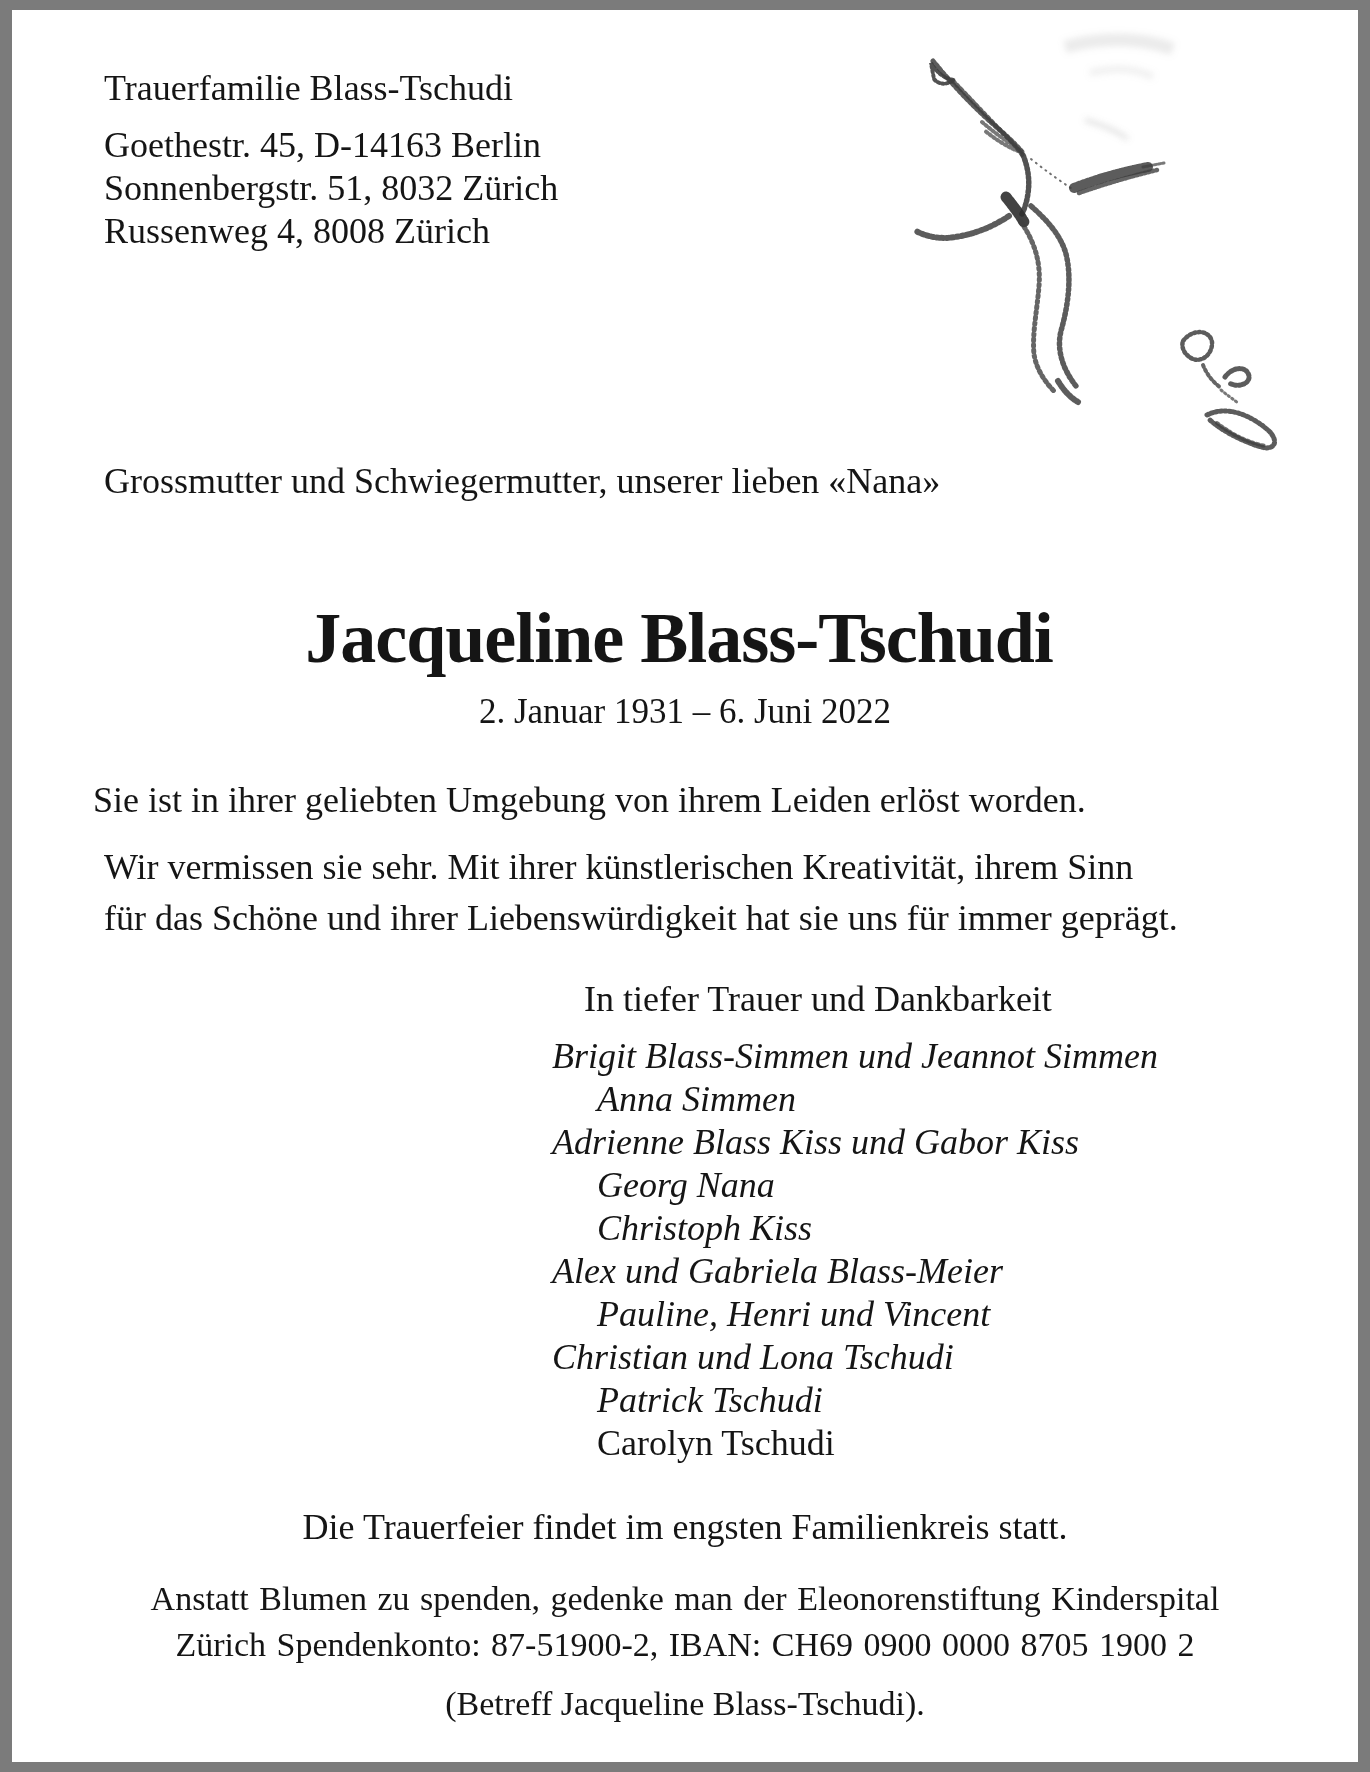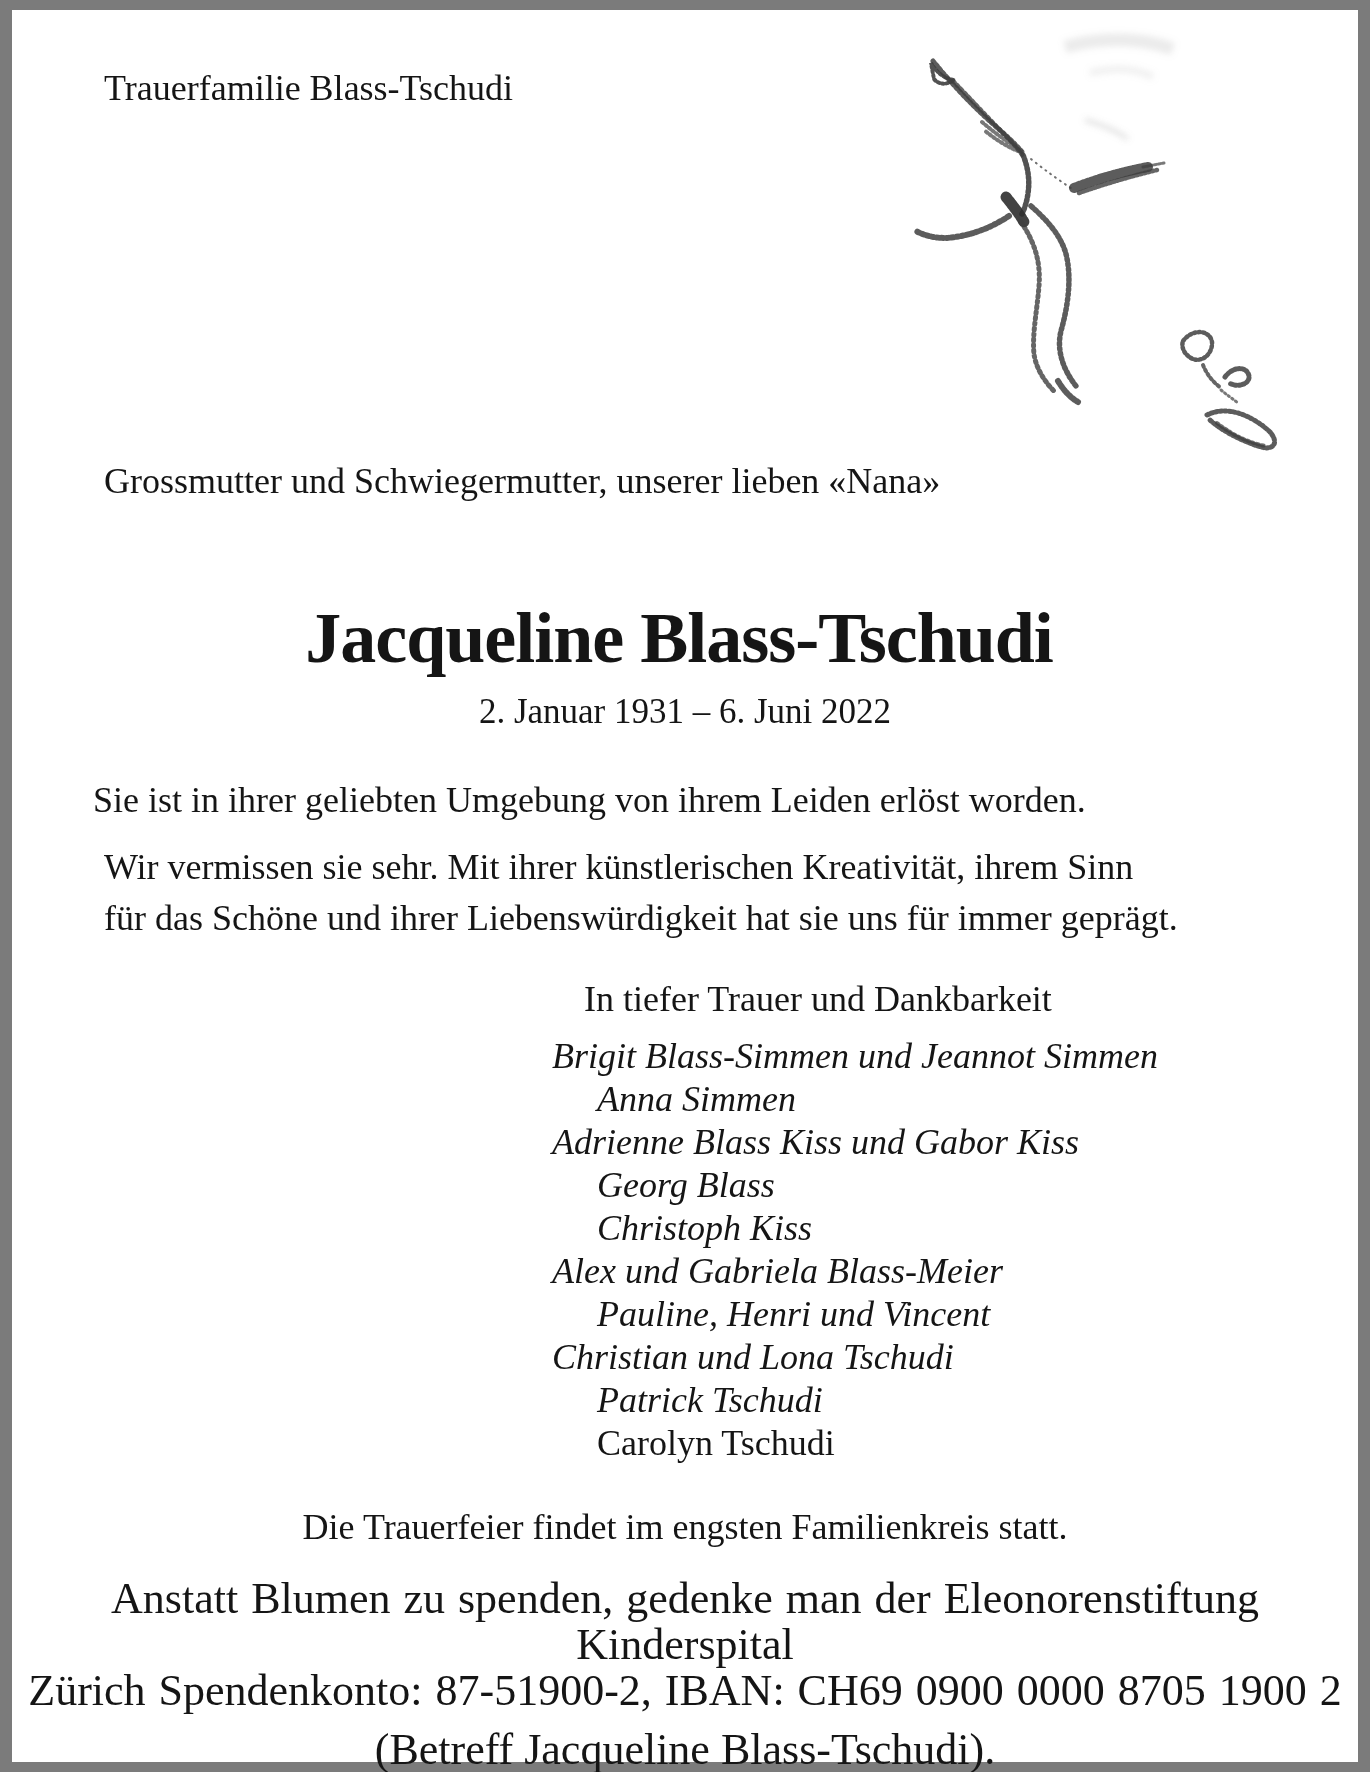--- a/index.html
+++ b/index.html
@@ -31,30 +31,35 @@
   
   .para1{left:81px;top:765px;font-size:36px;line-height:50px;}
   .para2{left:92px;top:832px;font-size:36px;line-height:51px;}
   
   .trauer-heading{left:572px;top:968px;font-size:36px;}
   .mourners-list{left:540px;top:1025px;font-size:36px;line-height:43px;font-style:italic;}
   .mourners-list .indent{padding-left:45px;}
   .mourners-list .roman{font-style:normal;}
   
   .ceremony-note{left:0;right:0;top:1496px;text-align:center;font-size:36px;}
-  .donation-block{left:0;right:0;top:1566px;text-align:center;font-size:44px;line-height:46px;word-spacing:2px;}
+  .donation-block{left:0;right:0;top:1566px;text-align:center;font-size:34px;line-height:46px;word-spacing:2px;}
   .donation-block div:last-child{word-spacing:normal;margin-top:13px;}
 </style>
 </head>
 <body>
 
 <div class="page">
 
   <div class="abs family-line">Trauerfamilie Blass-Tschudi</div>
 
+  <div class="abs address-block">
+      <div>Goethestr. 45, D-14163 Berlin</div>
+      <div>Sonnenbergstr. 51, 8032 Zürich</div>
+      <div>Russenweg 4, 8008 Zürich</div>
+    </div>
 
   <svg class="abs birds" viewBox="0 0 410 430" xmlns="http://www.w3.org/2000/svg" aria-hidden="true">
     <defs>
       <filter id="smudge" x="-30%" y="-30%" width="160%" height="160%">
         <feGaussianBlur stdDeviation="3.2"></feGaussianBlur>
       </filter>
     </defs>
 
     <g filter="url(#smudge)">
       <path d="M180,22 C215,12 255,12 288,24" stroke="#9a9a9a" stroke-width="13" fill="none" opacity="0.20"></path>
@@ -115,21 +120,21 @@
       <div>Wir vermissen sie sehr. Mit ihrer künstlerischen Kreativität, ihrem Sinn</div>
       <div>für das Schöne und ihrer Liebenswürdigkeit hat sie uns für immer geprägt.</div>
     </div>
 
   <div class="abs trauer-heading">In tiefer Trauer und Dankbarkeit</div>
 
   <div class="abs mourners-list">
       <div class="">Brigit Blass-Simmen und Jeannot Simmen</div>
       <div class="indent ">Anna Simmen</div>
       <div class="">Adrienne Blass Kiss und Gabor Kiss</div>
-      <div class="indent ">Georg Blass</div>
+      <div class="indent ">Georg Nana</div>
       <div class="indent ">Christoph Kiss</div>
       <div class="">Alex und Gabriela Blass-Meier</div>
       <div class="indent ">Pauline, Henri und Vincent</div>
       <div class="">Christian und Lona Tschudi</div>
       <div class="indent ">Patrick Tschudi</div>
       <div class="indent roman">Carolyn Tschudi</div>
     </div>
 
   <div class="abs ceremony-note">Die Trauerfeier findet im engsten Familienkreis statt.</div>
 

